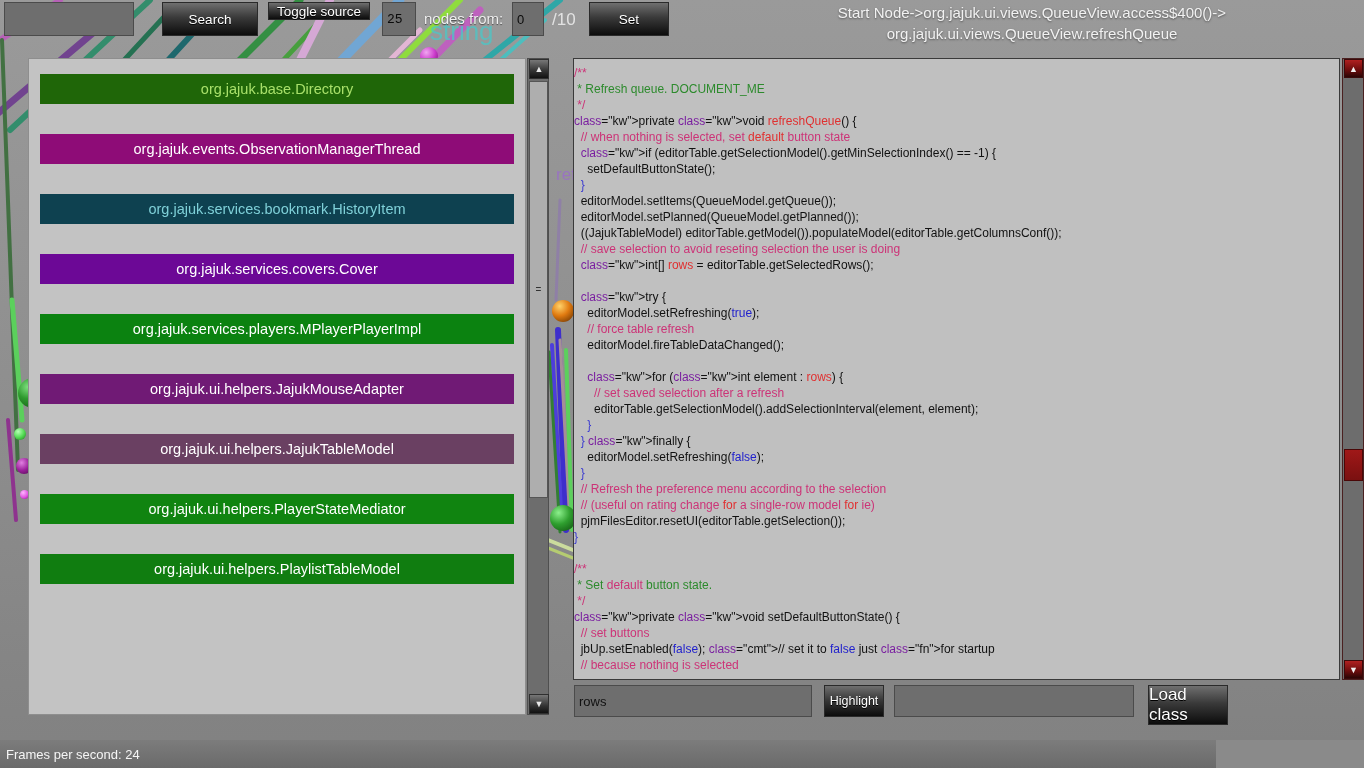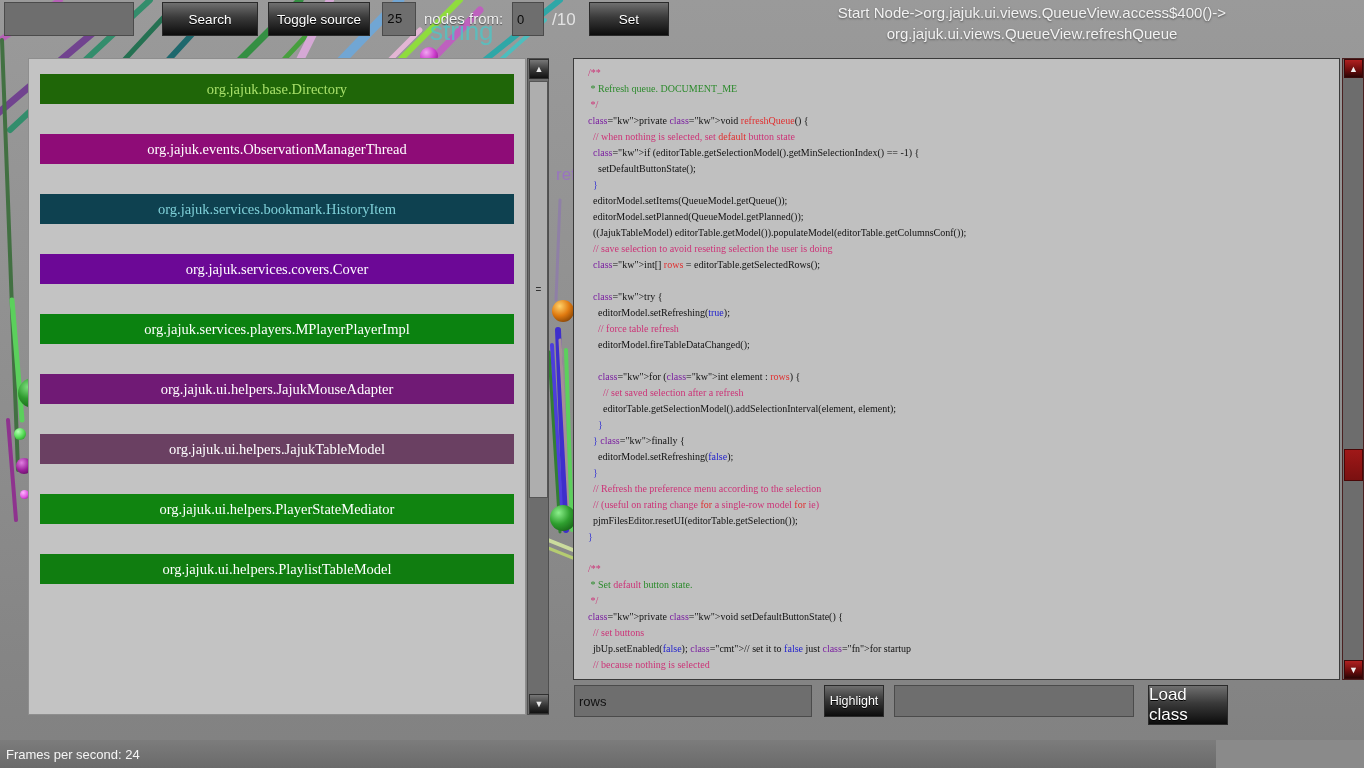--- a/index.html
+++ b/index.html
@@ -43,21 +43,21 @@
     background: linear-gradient(180deg,#6f6f6f 0%, #3a3a3a 45%, #0c0c0c 100%);
     border: 1px solid #2a2a2a;
     color: #ffffff;
     font-size: 13.5px;
     display: flex; align-items: center; justify-content: center;
     text-shadow: 0 1px 0 #000;
     cursor: pointer;
   }
   #search-field { left: 4px; top: 2px; width: 130px; height: 34px; }
   #search-button { left: 162px; top: 2px; width: 96px; height: 34px; }
-  #toggle-source-button { left: 268px; top: 2px; width: 102px; height: 34px; }
+  #toggle-source-button { left: 268px; top: 2px; width: 102px; height: 18px; }
   #node-count-field { left: 382px; top: 2px; width: 34px; height: 34px; font-family: Liberation Mono, monospace; }
   #nodes-from-label {
     position: absolute; left: 424px; top: 10px;
     color: #efefef; font-size: 15px; text-shadow: 0 1px 1px #4a4a4a;
   }
   #start-index-field { left: 512px; top: 2px; width: 32px; height: 34px; }
   #total-pages-label {
     position: absolute; left: 552px; top: 10px;
     color: #e2e2e2; font-size: 17px;
   }
@@ -86,21 +86,20 @@
     display: flex; align-items: center; justify-content: center;
   }
   .cl-item {
     width: 474px; height: 30px;
     margin: 13px auto;
     display: flex; align-items: center; justify-content: center;
     color: #ffffff;
     font-size: 14.5px;
     cursor: pointer;
     white-space: nowrap;
-    font-family: Liberation Serif, serif;
   }
 
   
   #list-scrollbar {
     position: absolute; left: 527px; top: 58px;
     width: 22px; height: 657px;
     background: #6d6d6d;
     border: 1px solid #4f4f4f;
     z-index: 31;
   }
@@ -127,25 +126,25 @@
   #source-panel {
     position: absolute;
     left: 573px; top: 58px;
     width: 767px; height: 622px;
     background: #c0c0c0;
     border: 1px solid #3a3a3a;
     overflow: hidden;
     z-index: 30;
   }
   #code {
-    font-family: Liberation Serif, serif;
-    font-size: 10px;
+    font-family: Liberation Sans, sans-serif;
+    font-size: 12px;
     line-height: 16px;
     color: #111111;
-    padding: 6px 0 0 14px;
+    padding: 6px 0 0 0;
     white-space: pre;
   }
   #code .cmt { color: #cc3377; }
   #code .doc { color: #2c8a2c; }
   #code .kw  { color: #7a1fa0; }
   #code .kw2 { color: #2222cc; }
   #code .fn  { color: #e03030; }
   #code .br  { color: #3a3ad0; }
 
   #code-scrollbar {

